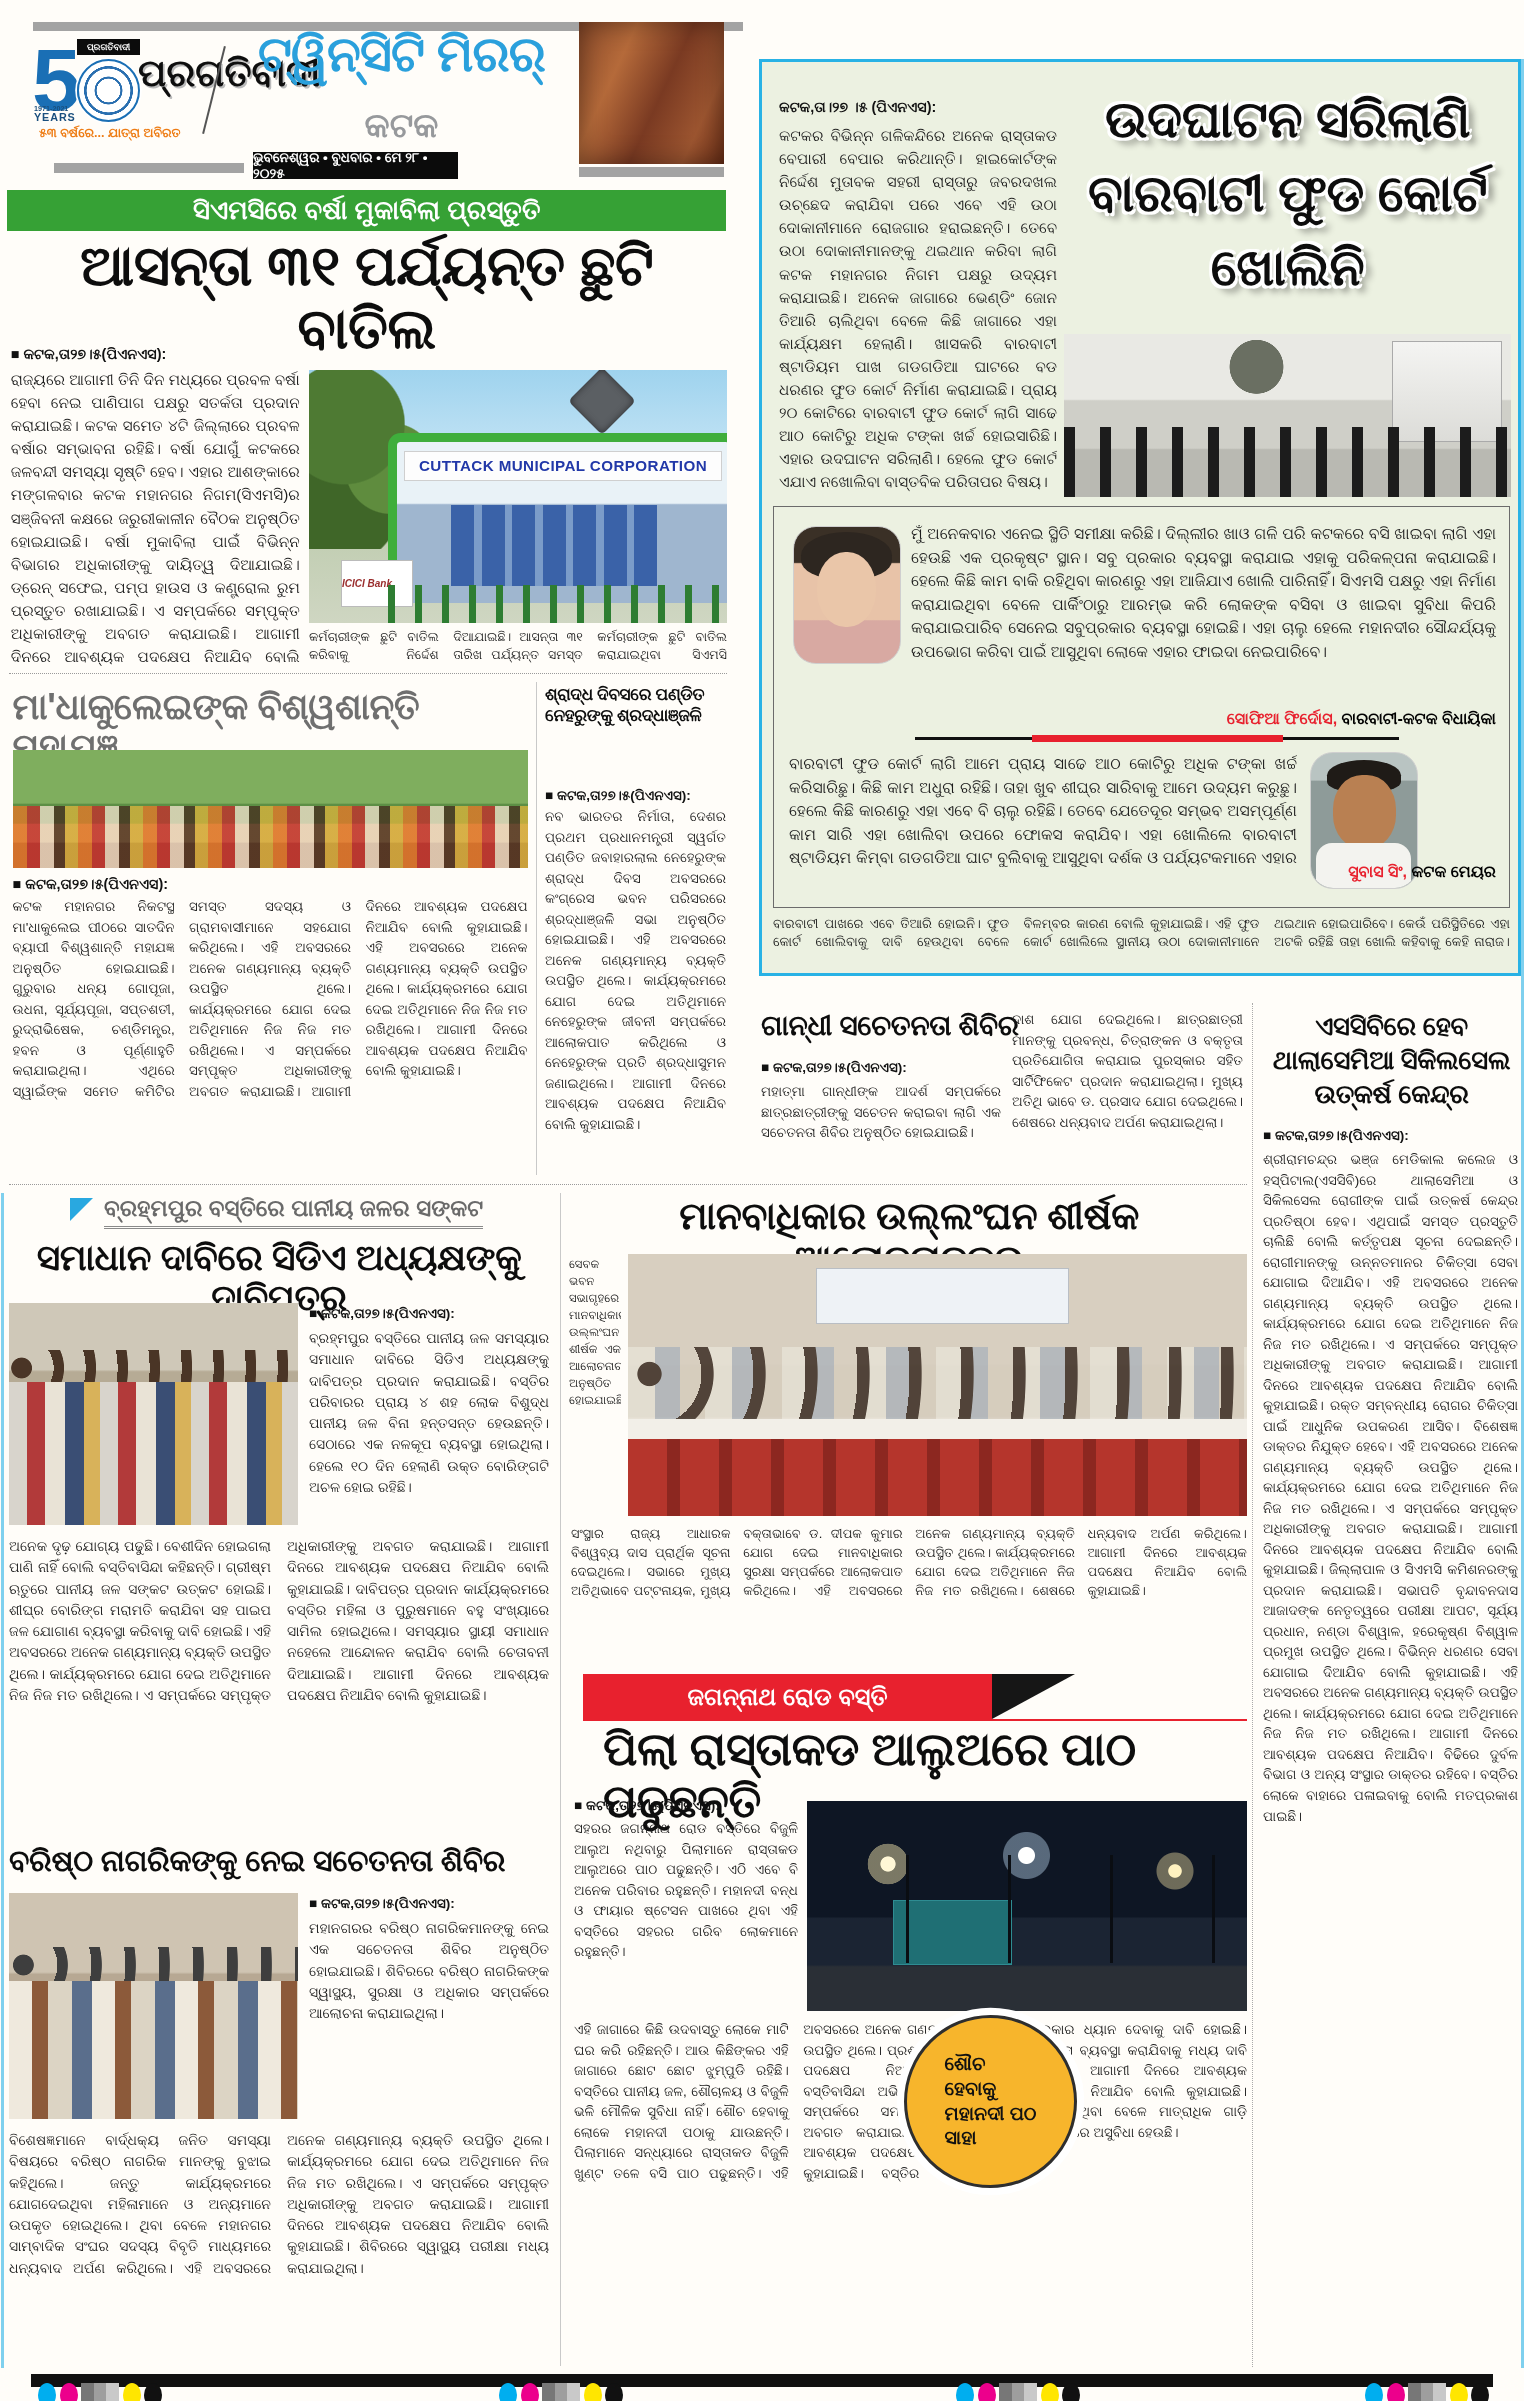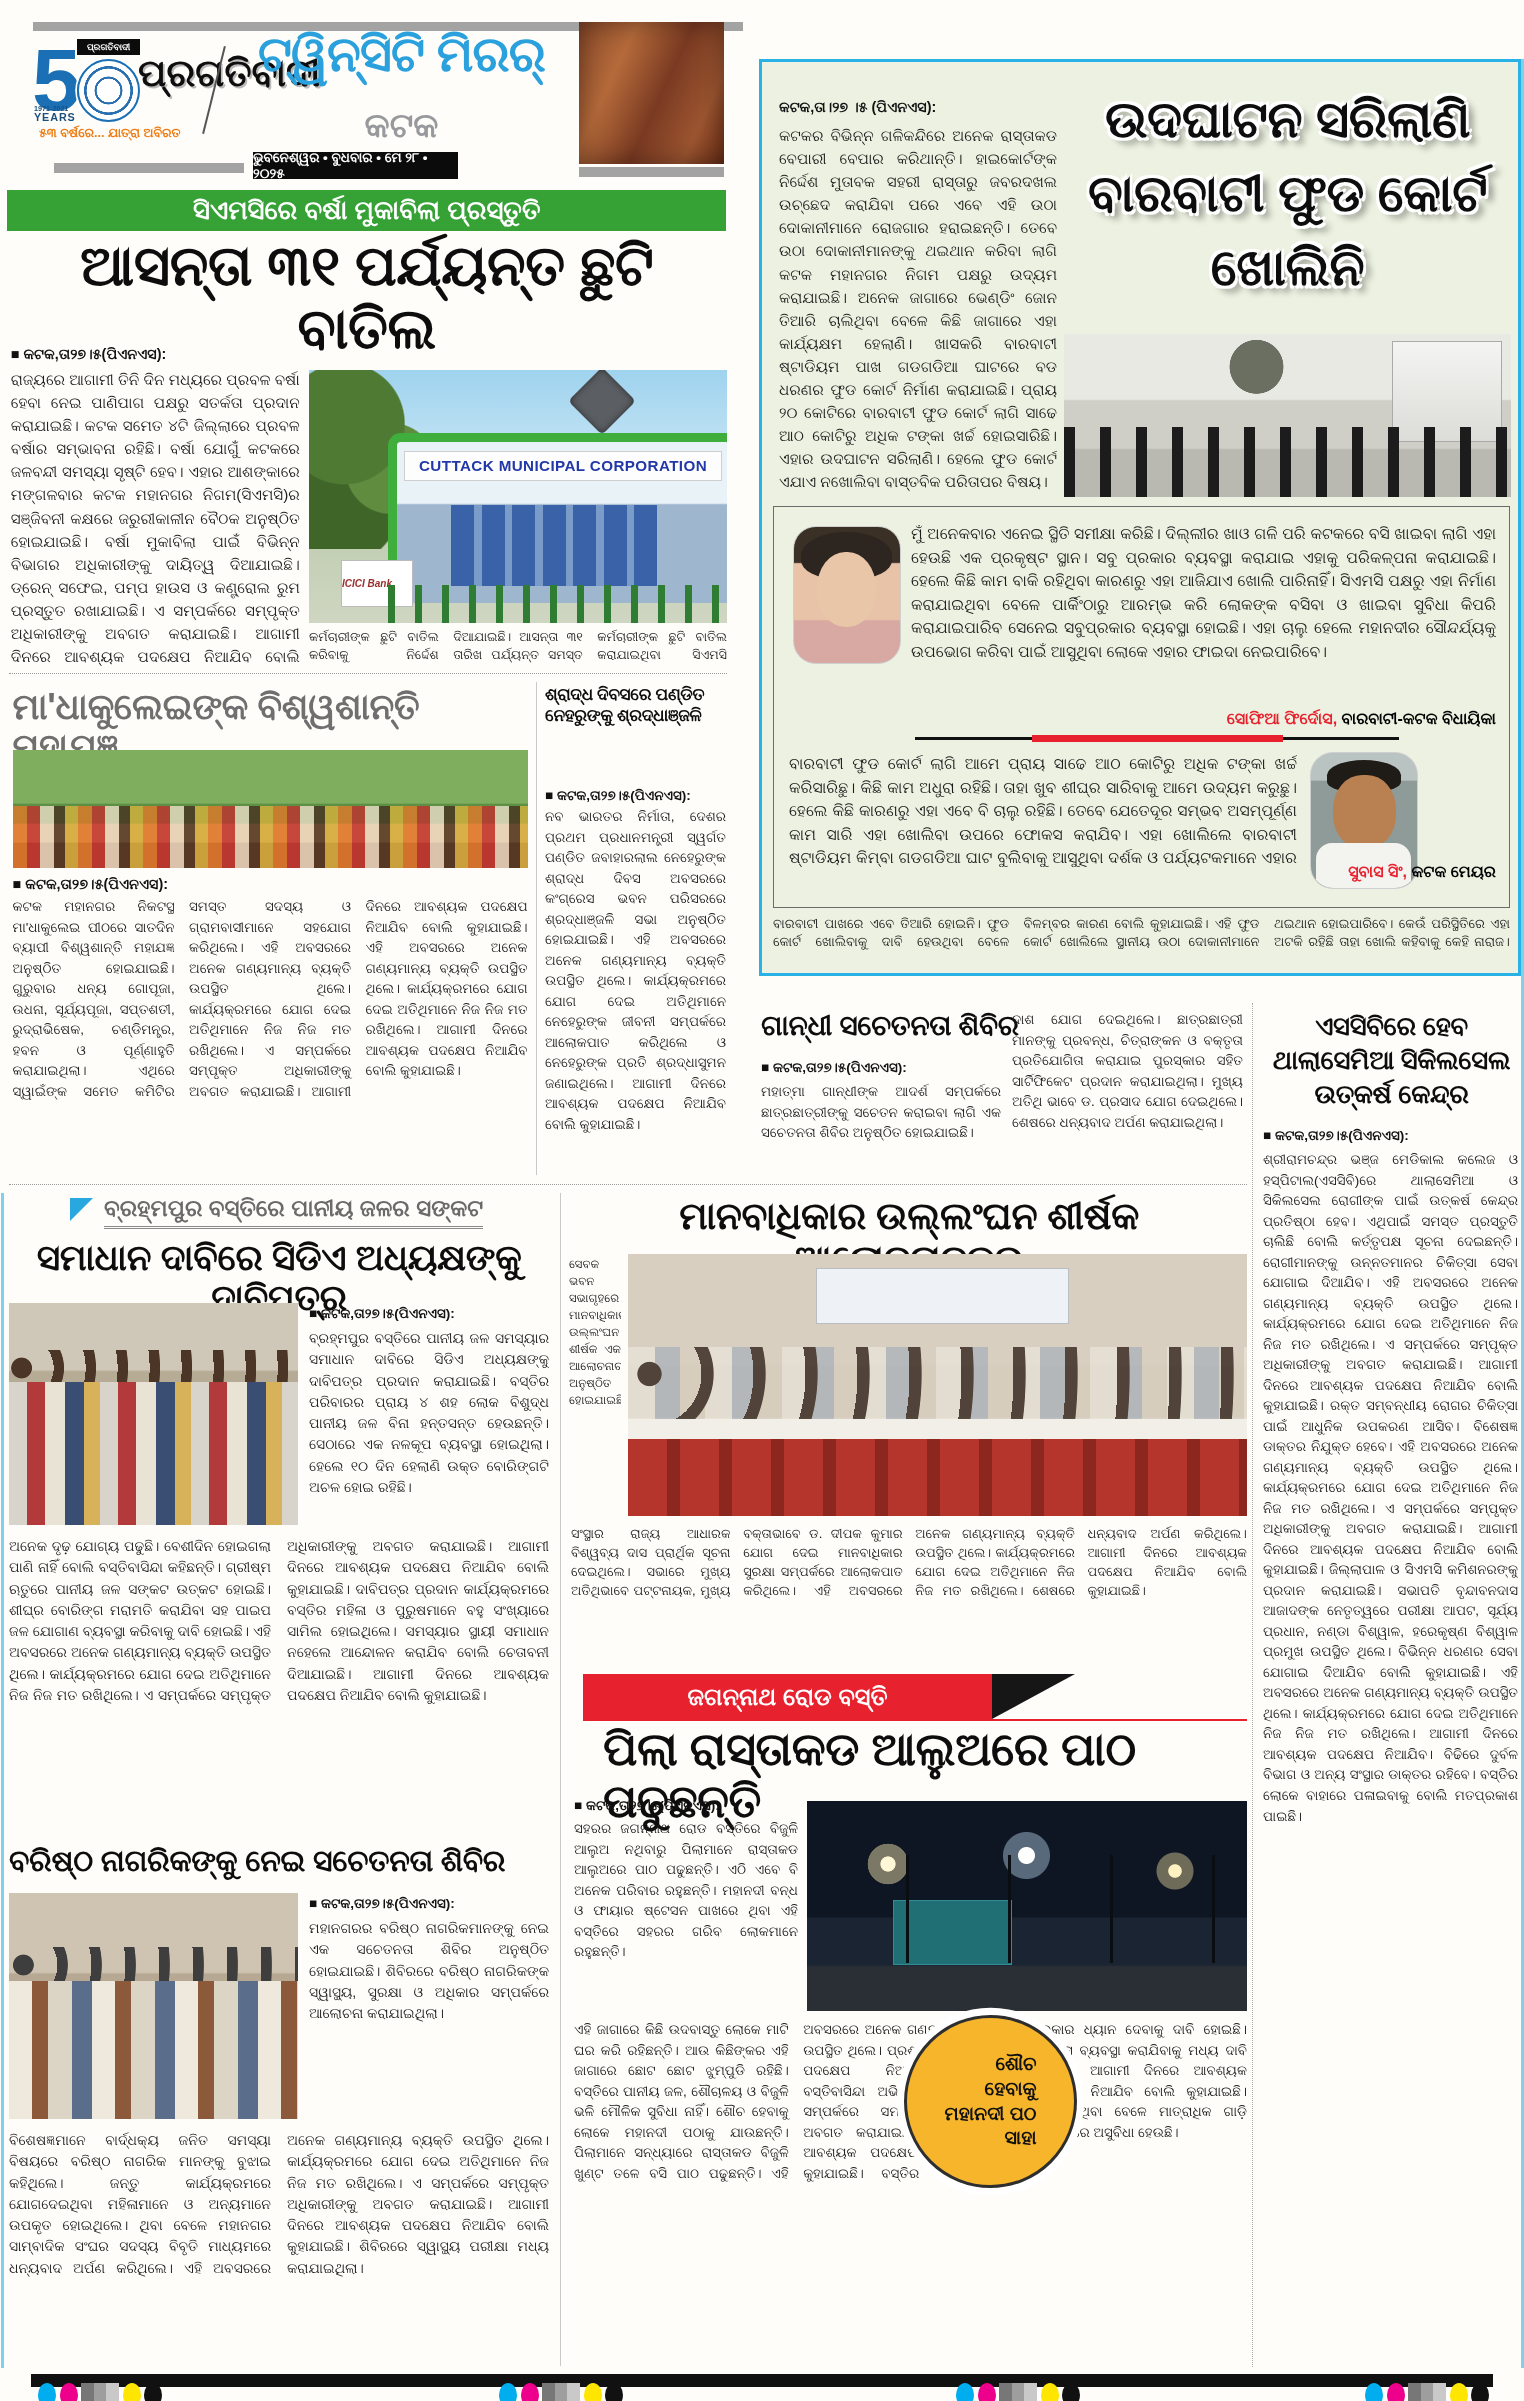--- a/index.html
+++ b/index.html
@@ -268,21 +268,21 @@
   <div class="abs photo" style="left:807px;top:1801px;width:440px;height:210px;background:linear-gradient(180deg,#0e1624 0 55%,#1b2433 56% 78%,#2a2f36 79% 100%);">
     <div style="position:absolute;left:54px;top:36px;width:54px;height:54px;background:radial-gradient(circle,#fff7d6 0 7.2px,rgba(255,240,180,.45) 8px 20px,transparent 20.6px);"></div>
     <div style="position:absolute;left:188px;top:23px;width:63px;height:63px;background:radial-gradient(circle,#ffffff 0 8px,rgba(200,230,255,.4) 9px 23px,transparent 24px);"></div>
     <div style="position:absolute;left:341px;top:43px;width:54px;height:54px;background:radial-gradient(circle,#fff2c0 0 6.3px,rgba(255,235,170,.4) 7.2px 18px,transparent 19px);"></div>
     <div style="position:absolute;left:86px;top:99px;width:117px;height:63px;background:#1f6f74;border:0.9px solid #2e8c92;"></div>
     <div style="position:absolute;left:0;top:54px;width:440px;height:108px;background:repeating-linear-gradient(90deg,transparent 0 99px,#0a0d12 99px 102px);"></div>
   </div>
   <div class="abs body-txt cols3" style="left:574px;top:2020px;width:673px;height:348px;font-size:13.5px;">
     <span>ଏହି ଜାଗାରେ କିଛି ଉଦବାସ୍ତୁ ଲୋକେ ମାଟି ଘର କରି ରହିଛନ୍ତି। ଆଉ କିଛିଙ୍କର ଏହି ଜାଗାରେ ଛୋଟ ଛୋଟ ଝୁମ୍ପୁଡି ରହିଛି। ବସ୍ତିରେ ପାନୀୟ ଜଳ, ଶୌଚାଳୟ ଓ ବିଜୁଳି ଭଳି ମୌଳିକ ସୁବିଧା ନାହିଁ। ଶୌଚ ହେବାକୁ ଲୋକେ ମହାନଦୀ ପଠାକୁ ଯାଉଛନ୍ତି। ପିଲାମାନେ ସନ୍ଧ୍ୟାରେ ରାସ୍ତାକଡ ବିଜୁଳି ଖୁଣ୍ଟ ତଳେ ବସି ପାଠ ପଢୁଛନ୍ତି। ଏହି ଅବସରରେ ଅନେକ ଗଣ୍ୟମାନ୍ୟ ବ୍ୟକ୍ତି ଉପସ୍ଥିତ ଥିଲେ। ପ୍ରଶାସନ ପକ୍ଷରୁ କୌଣସି ପଦକ୍ଷେପ ନିଆଯାଇନାହିଁ ବୋଲି ବସ୍ତିବାସିନ୍ଦା ଅଭିଯୋଗ କରିଛନ୍ତି। ଏ ସମ୍ପର୍କରେ ସମ୍ପୃକ୍ତ ଅଧିକାରୀଙ୍କୁ ଅବଗତ କରାଯାଇଛି। ଆଗାମୀ ଦିନରେ ଆବଶ୍ୟକ ପଦକ୍ଷେପ ନିଆଯିବ ବୋଲି କୁହାଯାଇଛି। ବସ୍ତିର ଉନ୍ନତି ପାଇଁ ସରକାର ଧ୍ୟାନ ଦେବାକୁ ଦାବି ହୋଇଛି। ପୁନର୍ବାସ ବ୍ୟବସ୍ଥା କରାଯିବାକୁ ମଧ୍ୟ ଦାବି ହୋଇଛି। ଆଗାମୀ ଦିନରେ ଆବଶ୍ୟକ ପଦକ୍ଷେପ ନିଆଯିବ ବୋଲି କୁହାଯାଇଛି। ପଢ଼ାଯାଉଥିବା ବେଳେ ମାତ୍ରାଧିକ ଗାଡ଼ି ଚଳାଚଳରେ ଅସୁବିଧା ହେଉଛି।</span>
   </div>
-  <div class="abs" style="left:904px;top:2015px;width:167px;height:167px;border-radius:50%;background:#f7b52c;border:3.6px solid #2e2e2e;box-shadow:0 0 0 7.2px #fff;display:flex;align-items:center;justify-content:center;text-align:right;">
+  <div class="abs" style="left:904px;top:2015px;width:167px;height:167px;border-radius:50%;background:#f7b52c;border:3.6px solid #2e2e2e;box-shadow:0 0 0 7.2px #fff;display:flex;align-items:center;justify-content:center;text-align:left;">
     <span style="white-space:pre-line;font-size:19px;font-weight:900;color:#111;line-height:1.3;">ଶୌଚ
 ହେବାକୁ
 ମହାନଦୀ ପଠ
 ସାହା</span>
   </div>
 
   <div class="abs" style="left:1521px;top:59px;width:2.7px;height:2309px;background:#7fd0ee;"></div>
   <div class="abs" style="left:0.9px;top:1193px;width:2.7px;height:1175px;background:#7fd0ee;"></div>
 
   <div class="abs" style="left:31px;top:2374px;width:1462px;height:12.6px;background:#111;"></div>

